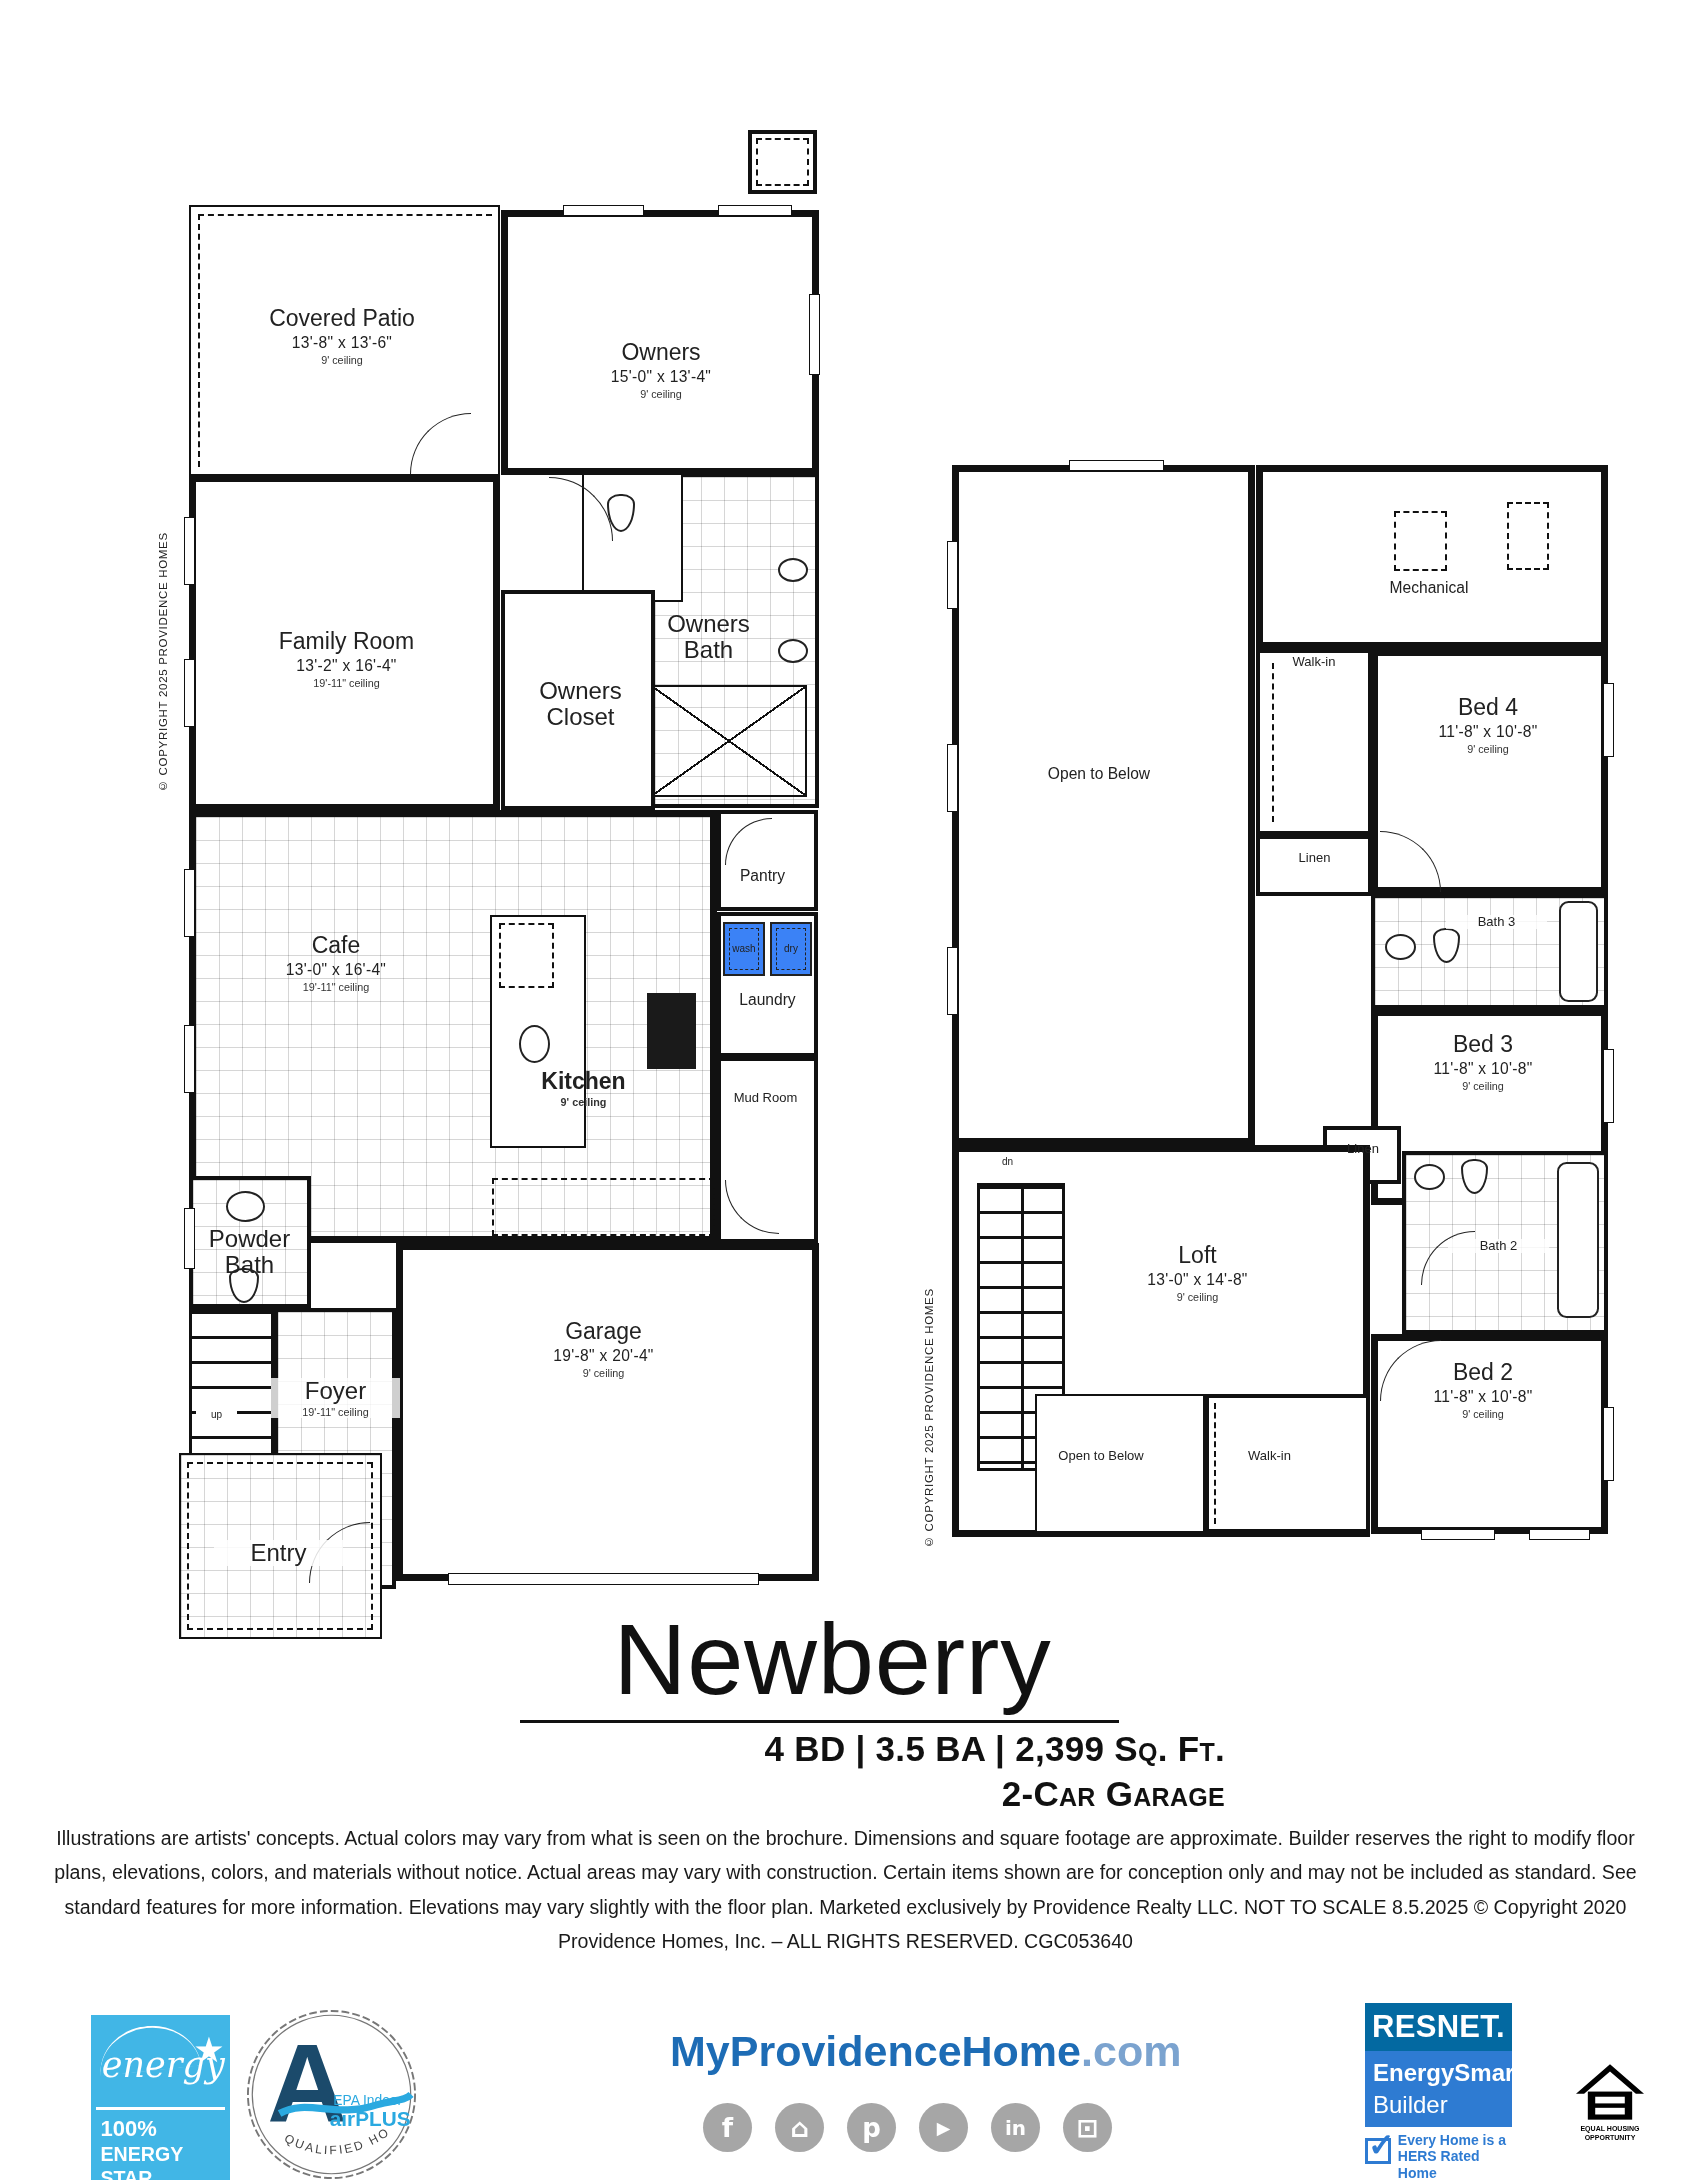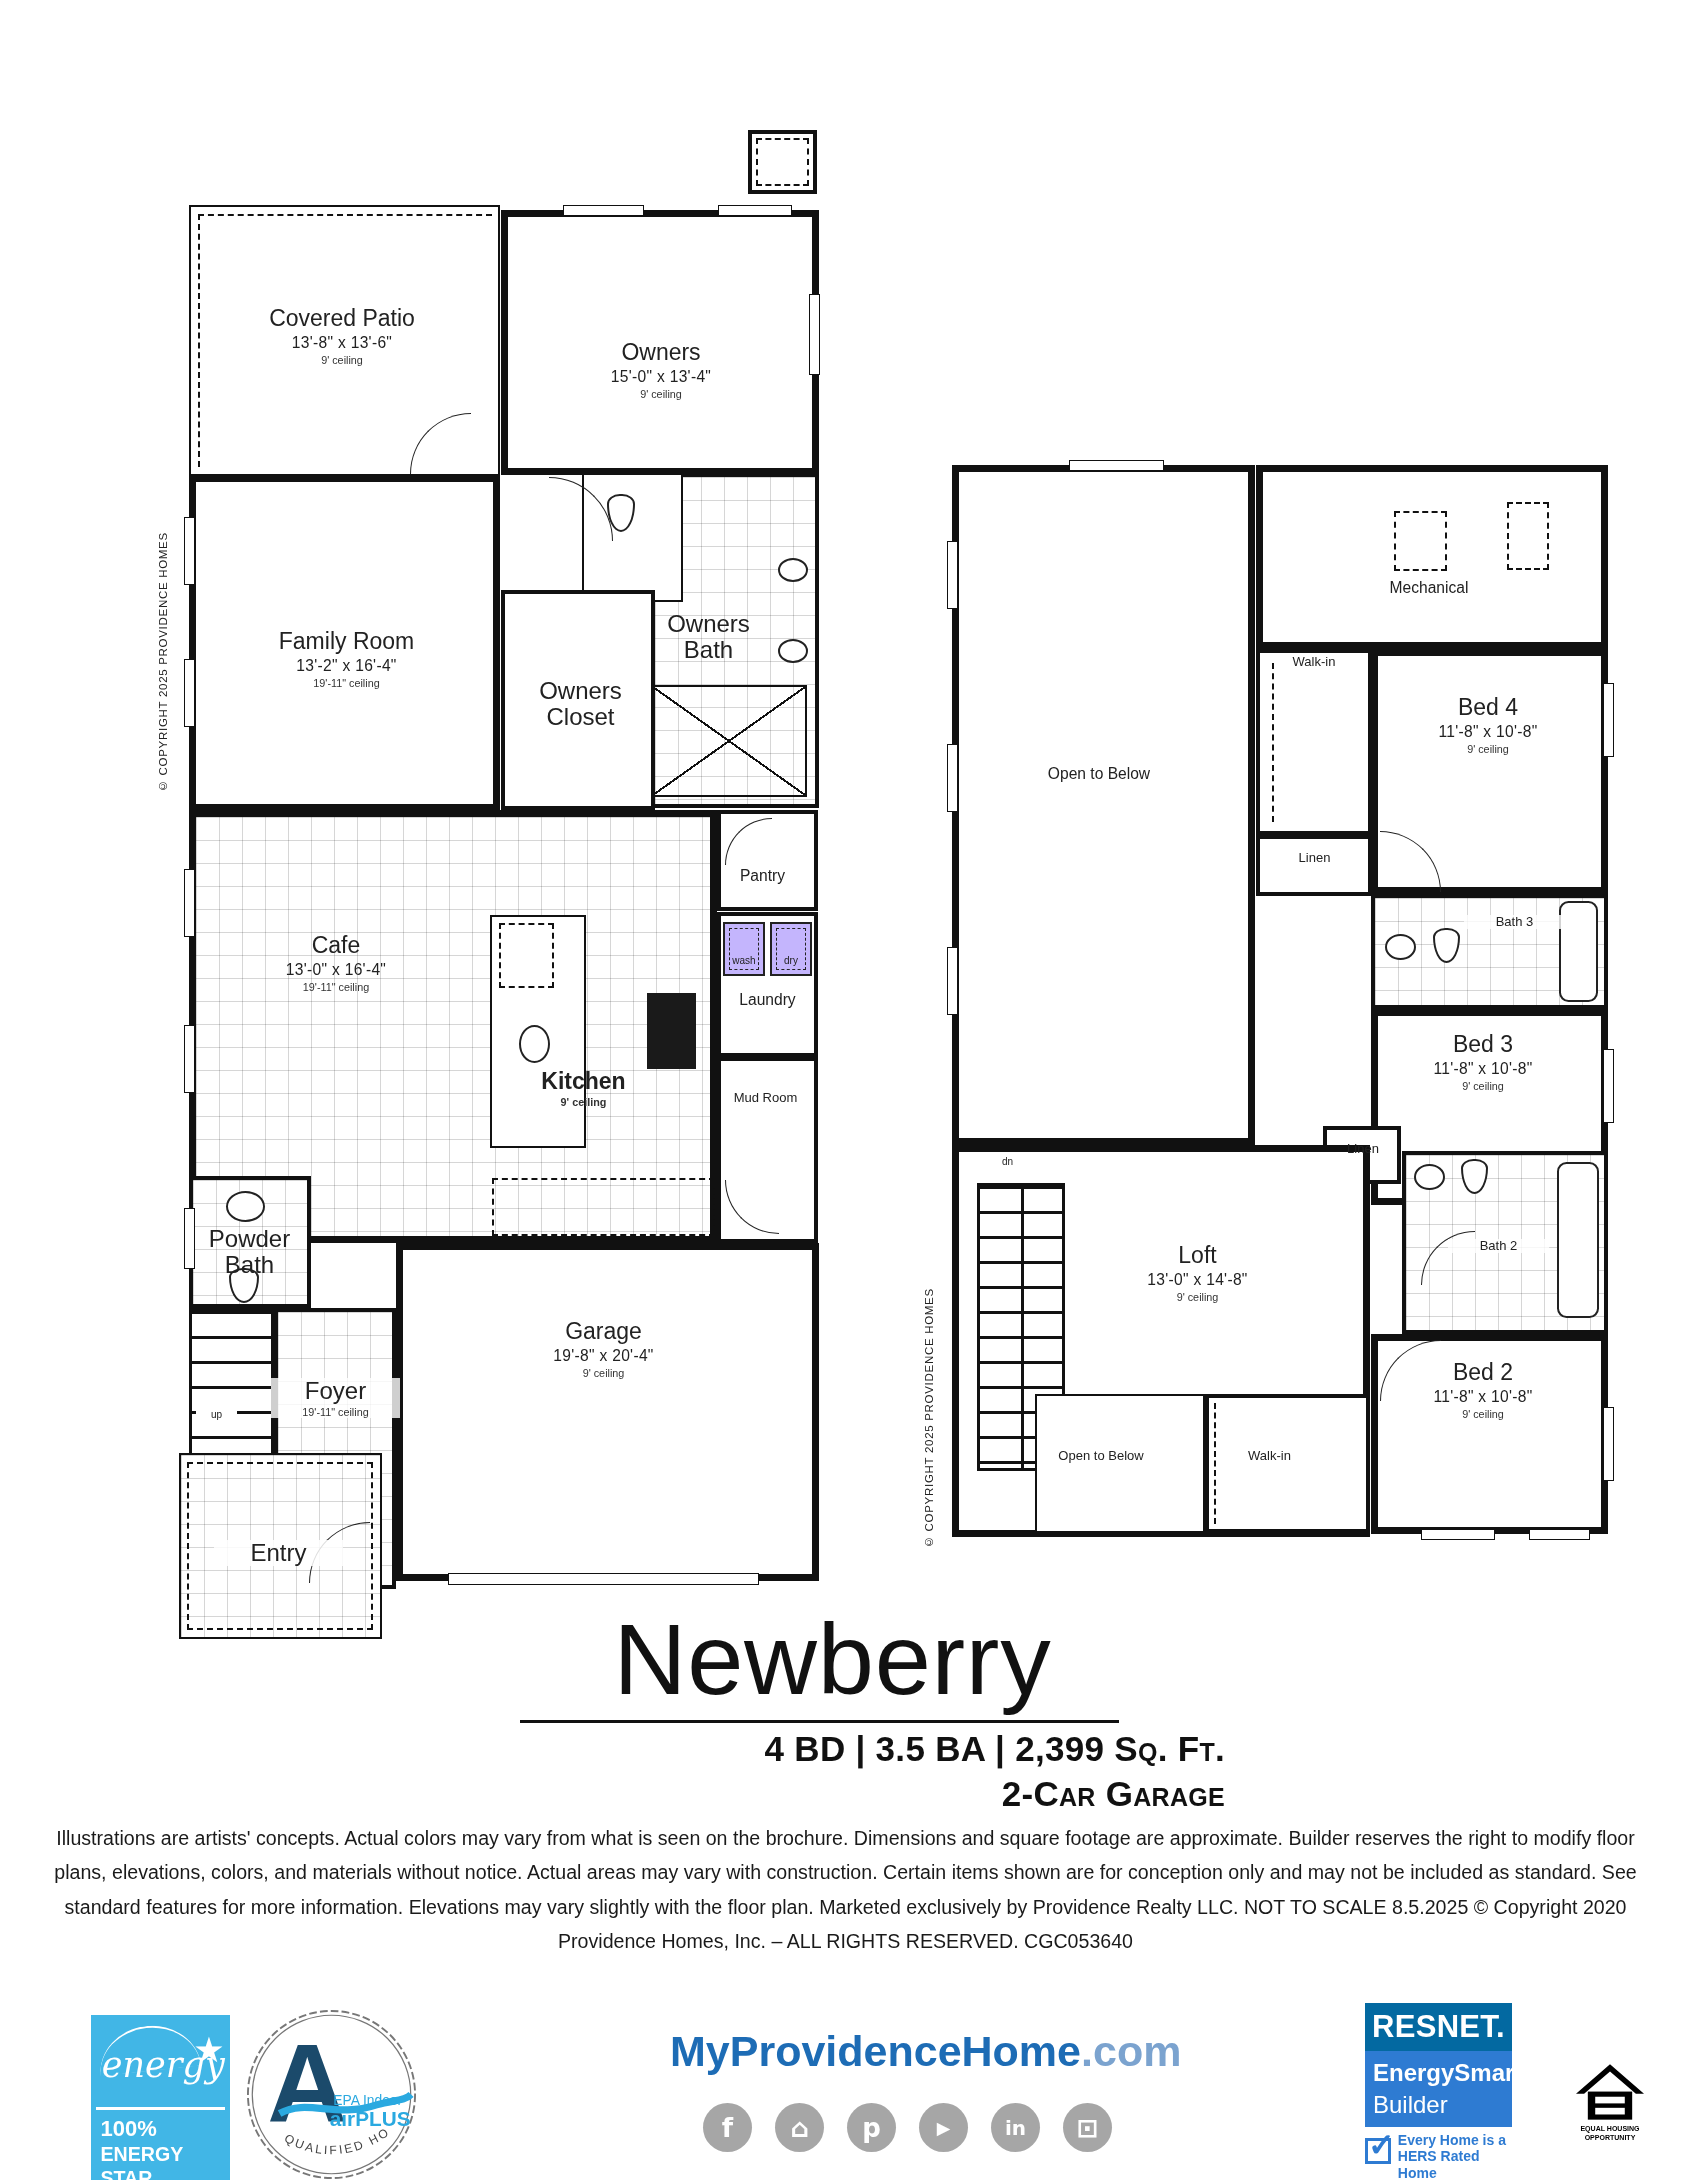--- a/index.html
+++ b/index.html
@@ -27,22 +27,22 @@
   .arc.q1{border-top:1.4px solid #222;border-right:1.4px solid #222;border-radius:0 100% 0 0;}
   .arc.q2{border-top:1.4px solid #222;border-left:1.4px solid #222;border-radius:100% 0 0 0;}
   .arc.q3{border-bottom:1.4px solid #222;border-left:1.4px solid #222;border-radius:0 0 0 100%;}
   .stairs{position:absolute;background:repeating-linear-gradient(to bottom,#111 0 2.7px,#fff 2.7px 25px);
           border:3.4px solid #111;box-sizing:border-box;}
   .rail{position:absolute;background:#111;}
   .toilet{position:absolute;border:2px solid #222;border-radius:46% 46% 50% 50% / 26% 26% 74% 74%;
           background:#fff;box-sizing:border-box;}
   .sinkc{position:absolute;border:2px solid #222;border-radius:50%;background:#fff;box-sizing:border-box;}
   .tub{position:absolute;border:2px solid #222;border-radius:9.5px;background:#fff;box-sizing:border-box;}
-  .appl{position:absolute;border:2px solid #222;background:#c4b5fd;box-sizing:border-box;
-        display:flex;align-items:flex-end;justify-content:center;padding-bottom:8px;}
+  .appl{position:absolute;border:2px solid #222;background:#3b82f6;box-sizing:border-box;
+        display:flex;align-items:flex-end;justify-content:center;padding-bottom:20px;}
   .appl::before{content:"";position:absolute;inset:4px;border:1.4px dashed #222;}
   .xbox{position:absolute;border:2.7px solid #111;box-sizing:border-box;background:
      linear-gradient(to top right, transparent calc(50% - 1px), #111 calc(50% - 1px) calc(50% + 1px), transparent calc(50% + 1px)),
      linear-gradient(to bottom right, transparent calc(50% - 1px), #111 calc(50% - 1px) calc(50% + 1px), transparent calc(50% + 1px));}
   .solidbox{position:absolute;background:#1a1a1a;}
   .chev{position:absolute;width:35px;height:35px;border-left:2.7px solid #111;border-top:2.7px solid #111;
         transform:rotate(45deg);box-sizing:border-box;}
   .vtext{position:absolute;writing-mode:vertical-rl;transform:rotate(180deg);
          font-size:11.5px;letter-spacing:0.7px;color:#222;white-space:nowrap;}
   .title{position:absolute;text-align:center;font-size:101px;letter-spacing:0.7px;color:#111;}
@@ -248,21 +248,21 @@
 
   <div class="room" style="left:309px;top:375px;width:116px;height:61px;"></div>
   <div class="lbl" style="left:317px;top:391px;width:101px;">
     <div class="rname xs">Linen</div>
   </div>
 
   <div class="room tile" style="left:424px;top:434px;width:237px;height:115px;"></div>
   <div class="sinkc" style="left:438px;top:474px;width:31px;height:26px;"></div>
   <div class="toilet" style="left:486px;top:468px;width:27px;height:35px;"></div>
   <div class="tub" style="left:612px;top:441px;width:39px;height:101px;"></div>
-  <div class="lbl" style="left:517px;top:455px;width:101px;background:rgba(255,255,255,.8);">
+  <div class="lbl" style="left:499px;top:455px;width:101px;background:rgba(255,255,255,.8);">
     <div class="rname xs">Bath 3</div>
   </div>
 
   <div class="room thick" style="left:424px;top:549px;width:237px;height:196px;"></div>
   <div class="win" style="left:656px;top:589px;width:10.8px;height:74px;"></div>
   <div class="chev" style="left:522px;top:716px;"></div>
   <div class="chev" style="left:583px;top:716px;"></div>
   <div class="lbl" style="left:438px;top:572px;width:196px;">
     <div class="rname">Bed 3</div>
     <div class="rdims">11'-8" x 10'-8"</div>

